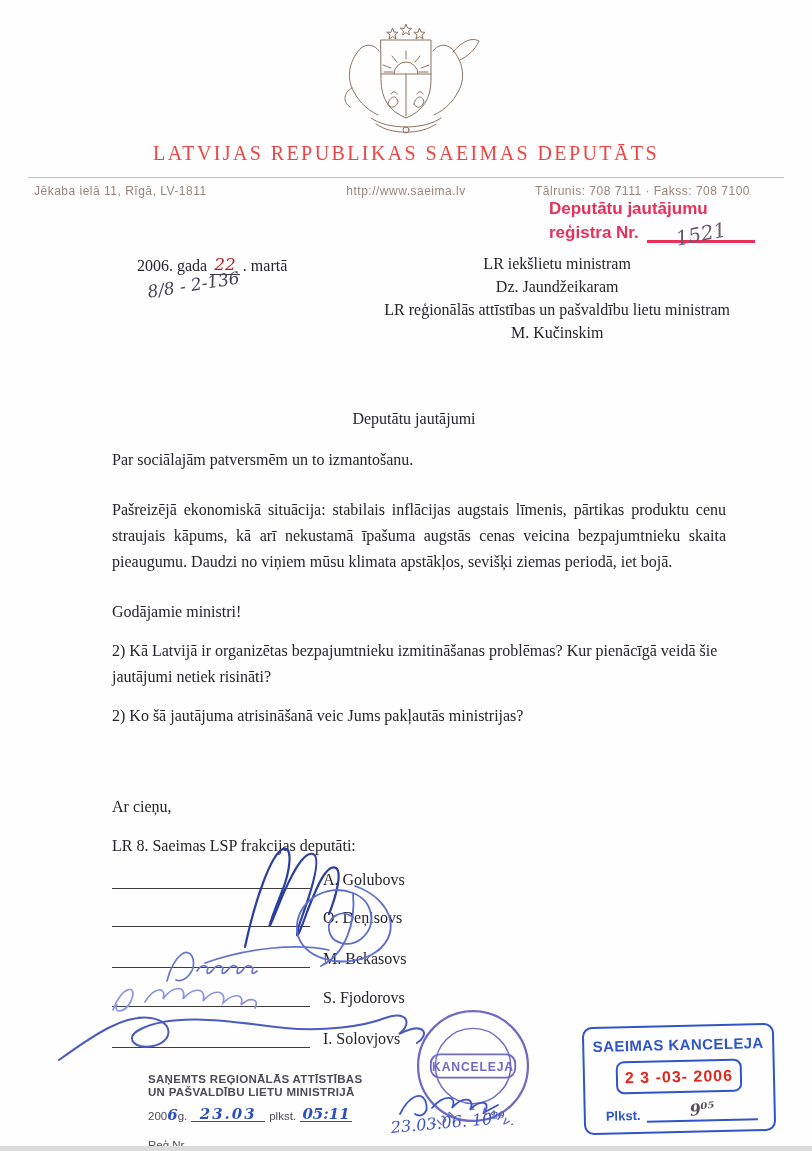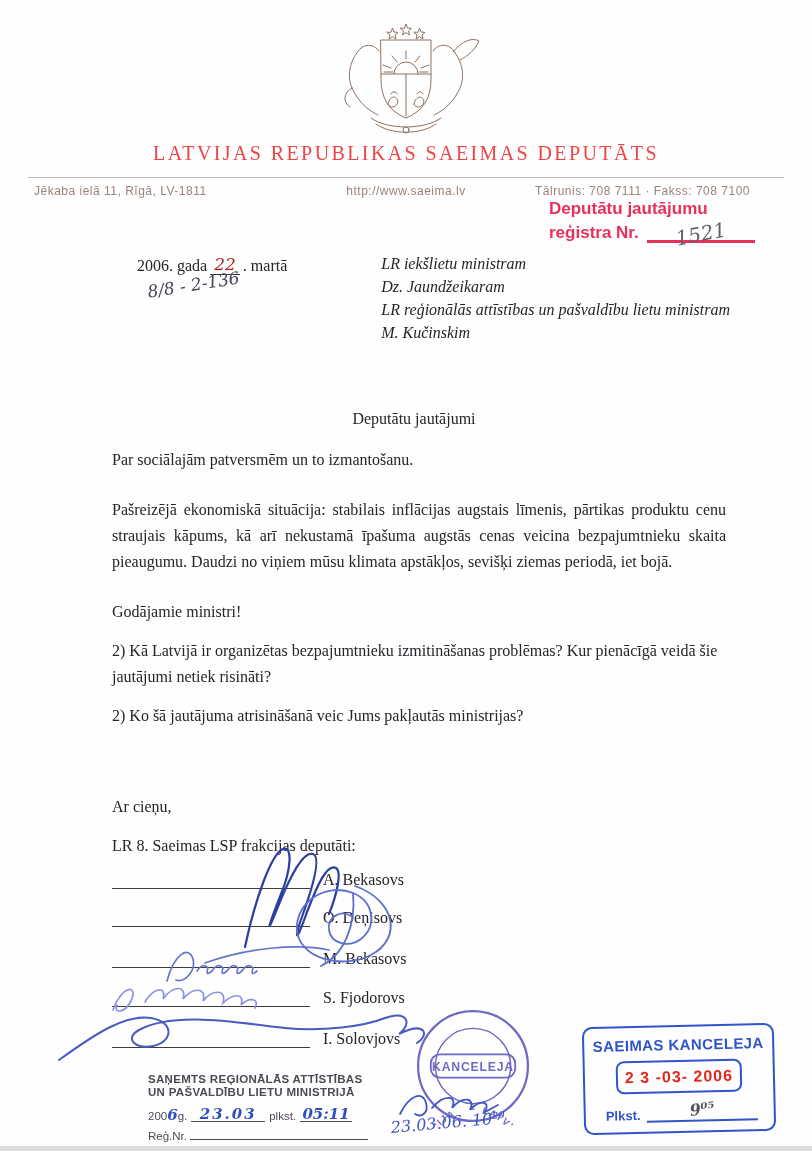--- a/index.html
+++ b/index.html
@@ -22,21 +22,21 @@
                  margin-left:8px;text-align:center;height:20px;}
   .hw{font-family:"DejaVu Serif",serif;font-style:italic;}
   .hw-number{display:inline-block;font-size:20px;font-weight:normal;color:#655a70;
              transform:rotate(-11deg) translateY(3px);}
   
   .date-line{position:absolute;left:137px;top:251px;font-size:16px;}
   .hw-day{display:inline-block;font-size:17px;color:#b91c1c;border-bottom:1.5px solid #3a3647;
           padding:0 4px;margin:4px 3px;transform:translateY(-1px);}
   .ref-note{position:absolute;left:146px;top:282px;font-size:17px;color:#474255;
             transform:rotate(-9deg);transform-origin:left top;}
-  .addressees{position:absolute;right:82px;top:252px;text-align:left;font-size:16px;line-height:23px;font-style:italic;}
+  .addressees{position:absolute;right:82px;top:252px;text-align:center;font-size:16px;line-height:23px;}
   
   .center-head{position:absolute;left:8px;top:410px;width:100%;text-align:center;font-size:16px;}
   .bodyblock{position:absolute;left:112px;width:614px;font-size:16px;line-height:26px;}
   .subject{top:447px;}
   .para{top:497px;text-align:justify;}
   .salutation{top:599px;}
   .q1{top:638px;}
   .q2{top:703px;}
   .q3{top:736px;}
   .closing{top:794px;}
@@ -51,21 +51,21 @@
   .received{position:absolute;left:148px;top:1073px;width:256px;color:#4c4a55;
             font-family:"Liberation Sans",sans-serif;}
   .r-h{font-weight:bold;font-size:11.5px;line-height:12.5px;text-align:left;letter-spacing:.3px;}
   .r-row{margin-top:5px;font-size:11.5px;display:flex;align-items:flex-end;}
   .u{display:inline-block;border-bottom:1.2px solid #4c4a55;text-align:center;}
   .u.date-u{width:74px;margin:0 4px;}
   .u.time-u{width:52px;margin-left:4px;}
   .u.reg-u{width:178px;margin-left:3px;}
   .hw-blue{color:#2d4fc0;font-family:"DejaVu Serif",serif;font-style:italic;font-weight:bold;
            font-size:15px;display:inline-block;transform:translateY(2px);}
-  .r-row4{margin-top:8px;font-size:11.5px;}
+  .r-row4{margin-top:17px;font-size:11.5px;}
   .r-row5{margin-top:3px;font-size:11px;}
   .r-row5 .reg-name{font-style:italic;}
   
   .round-stamp{position:absolute;left:414px;top:1007px;opacity:.85;}
   .hand-note-svg{position:absolute;left:392px;top:1086px;}
   .hand-note-date{position:absolute;left:390px;top:1118px;font-size:16px;color:#3d55c4;
                   transform:rotate(-5deg);transform-origin:left top;}
   
   .saeima{position:absolute;left:583px;top:1025px;width:192px;height:108px;
           border:2.5px solid #2f55c8;border-radius:10px;box-sizing:border-box;
@@ -132,21 +132,21 @@
   <div class="center-head">Deputātu jautājumi</div>
   <div class="bodyblock subject">Par sociālajām patversmēm un to izmantošanu.</div>
   <div class="bodyblock para">Pašreizējā ekonomiskā situācija: stabilais inflācijas augstais līmenis, pārtikas produktu cenu straujais kāpums, kā arī nekustamā īpašuma augstās cenas veicina bezpajumtnieku skaita pieaugumu. Daudzi no viņiem mūsu klimata apstākļos, sevišķi ziemas periodā, iet bojā.</div>
   <div class="bodyblock salutation">Godājamie ministri!</div>
   <div class="bodyblock q1">2) Kā Latvijā ir organizētas bezpajumtnieku izmitināšanas problēmas? Kur pienācīgā veidā šie jautājumi netiek risināti?</div>
   <div class="bodyblock q2">2) Ko šā jautājuma atrisināšanā veic Jums pakļautās ministrijas?</div>
   <div class="bodyblock closing">Ar cieņu,</div>
   <div class="bodyblock intro">LR 8. Saeimas LSP frakcijas deputāti:</div>
 
   <div class="sig-row" style="top:867px">
-    <span class="sig-line"></span><span class="sig-name">A. Bekasovs</span>
+    <span class="sig-line"></span><span class="sig-name">A. Golubovs</span>
   </div>
   <div class="sig-row" style="top:905px">
     <span class="sig-line"></span><span class="sig-name">O. Deņisovs</span>
   </div>
   <div class="sig-row" style="top:946px">
     <span class="sig-line"></span><span class="sig-name">M. Bekasovs</span>
   </div>
   <div class="sig-row" style="top:985px">
     <span class="sig-line"></span><span class="sig-name">S. Fjodorovs</span>
   </div>

